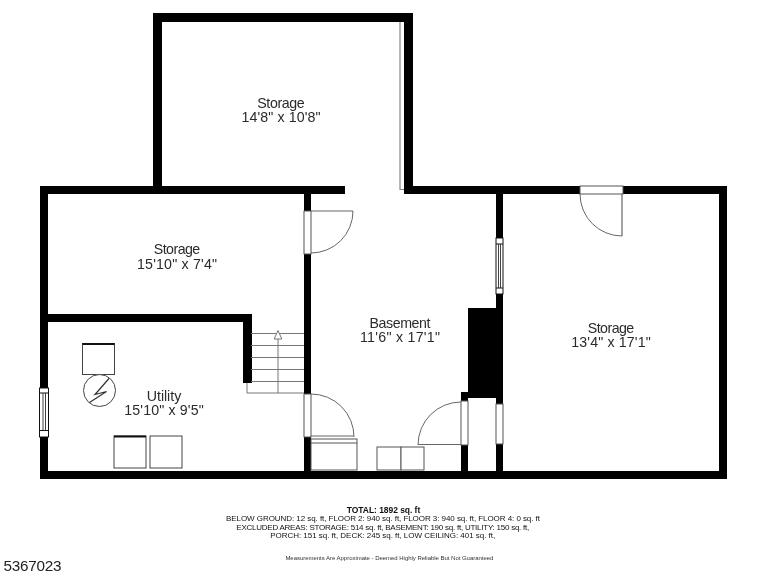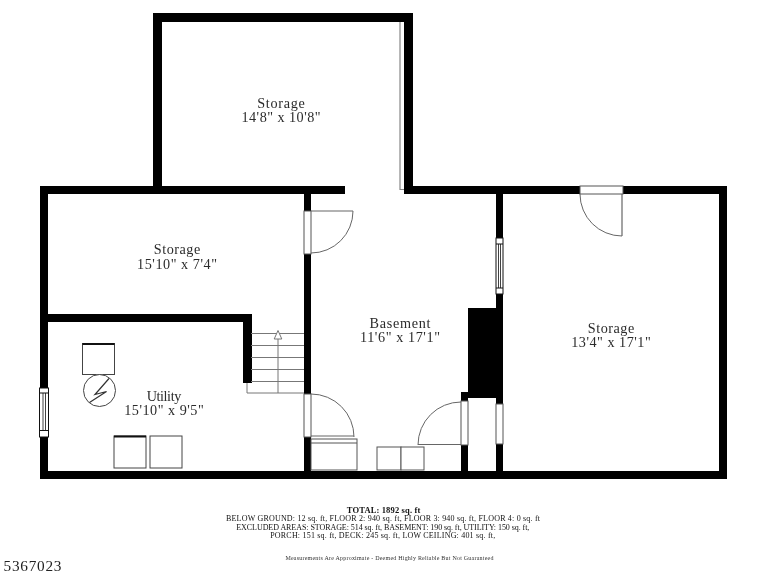--- a/index.html
+++ b/index.html
@@ -1,17 +1,17 @@
 <!DOCTYPE html>
 <html><head>
 <meta charset="utf-8">
 <style>
   html,body{margin:0;padding:0;background:#ffffff;}
   .page{position:relative;width:768px;height:576px;background:#d946ef;overflow:hidden;
-        font-family:Liberation Serif, serif;}
+        font-family:Liberation Sans, sans-serif;}
 </style>
 </head>
 <body>
 <div class="page">
 <svg width="768" height="576" viewBox="0 0 768 576" xmlns="http://www.w3.org/2000/svg">
 
   <rect x="0" y="0" width="768" height="576" fill="#ffffff"></rect>
 
   <g>
 

